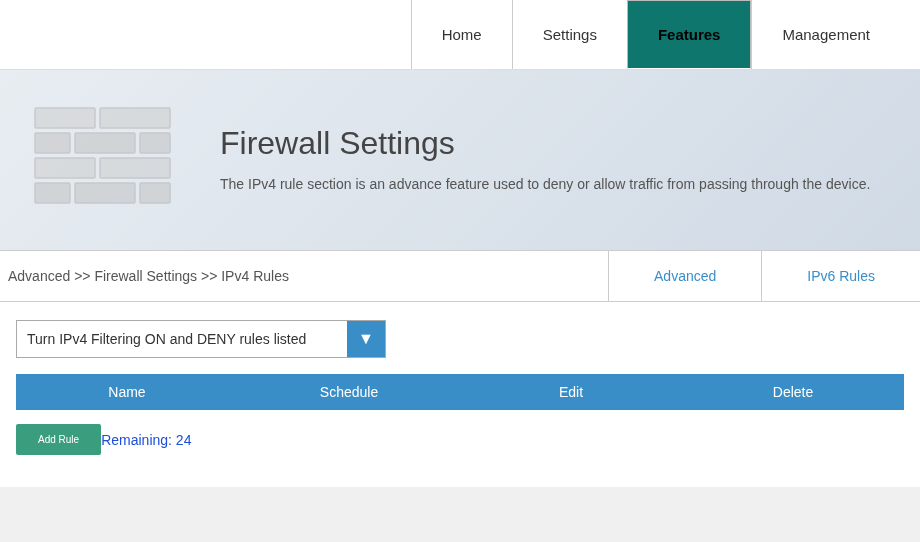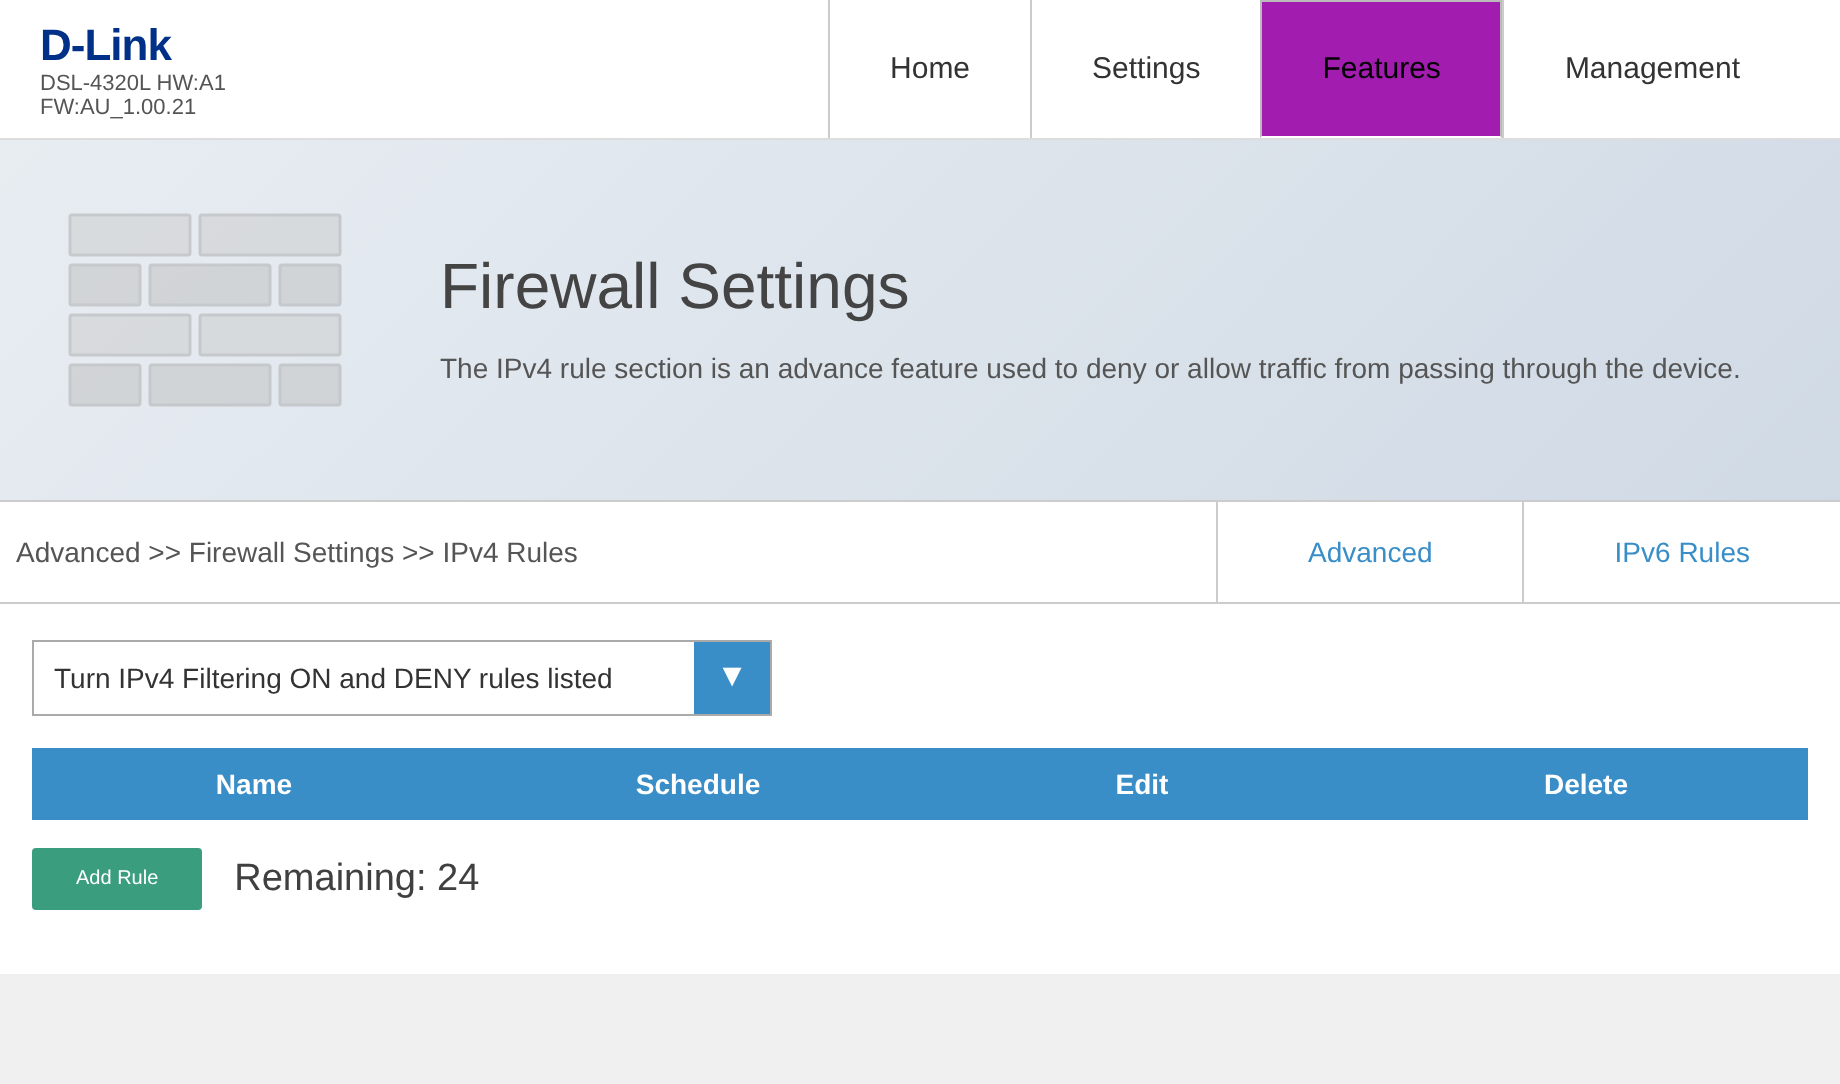--- a/index.html
+++ b/index.html
@@ -40,24 +40,25 @@
       align-items: center;
       height: 100%;
       padding: 0 30px;
       font-size: 15px;
       color: #333;
       cursor: pointer;
       border-left: 1px solid #ccc;
       text-decoration: none;
     }
     .nav-item.active {
-      background: #a21caf;
+      background: #0f766e;
       border: 1px solid #bbb;
       border-bottom: 1px solid #fff;
       color: #000;
+      font-weight: bold;
     }
 
     
     .hero {
       background: linear-gradient(135deg, #e8edf2 0%, #d0dae5 100%);
       padding: 30px 20px 30px 220px;
       position: relative;
       min-height: 180px;
       display: flex;
       align-items: flex-start;
@@ -170,21 +171,21 @@
       flex-shrink: 0;
     }
 
     
     .table-header {
       display: grid;
       grid-template-columns: 1fr 1fr 1fr 1fr;
       background: #3a8ec8;
       color: #fff;
       font-size: 14px;
-      font-weight: bold;
+      font-weight: normal;
     }
     .th-cell {
       padding: 10px 0;
       text-align: center;
     }
 
     
     .add-rule-row {
       display: flex;
       align-items: center;
@@ -193,33 +194,28 @@
     .add-rule-btn {
       background: #3a9e7e;
       color: #fff;
       border: none;
       padding: 10px 22px;
       font-size: 10px;
       cursor: pointer;
       border-radius: 2px;
     }
     .remaining-text {
-      margin-left: 16px;
-      font-size: 19px;
-      color: #404040;
+      font-size: 14px;
+      color: #1d4ed8;
     }
   </style>
 </head>
 <body>
 
 <div class="header">
-  <div class="logo-area">
-    <div class="logo-title">D-Link</div>
-    <div class="logo-subtitle">DSL-4320L  HW:A1  FW:AU_1.00.21</div>
-  </div>
   <nav class="nav-area">
     <a class="nav-item">Home</a>
     <a class="nav-item">Settings</a>
     <a class="nav-item active">Features</a>
     <a class="nav-item">Management</a>
   </nav>
 </div>
 
 <div class="hero">
   <div class="hero-icon">

